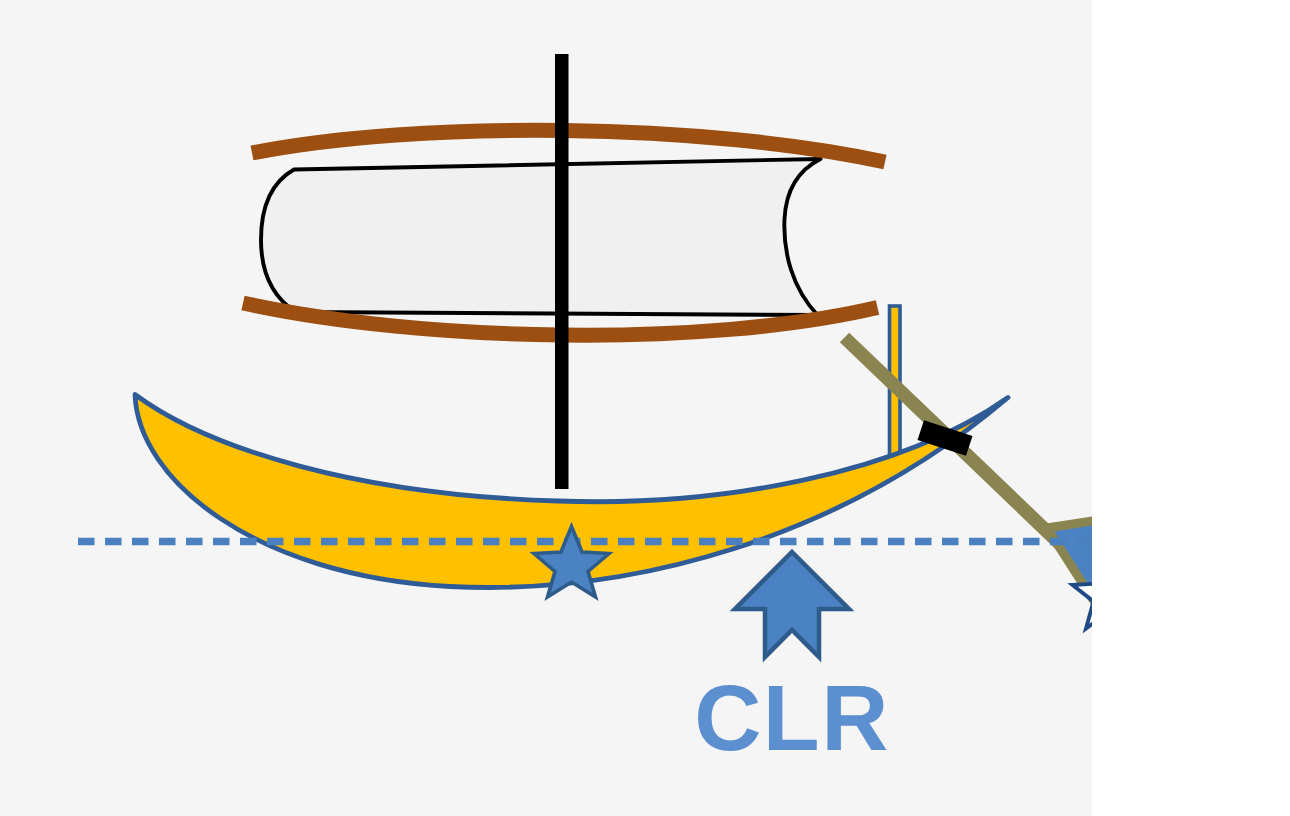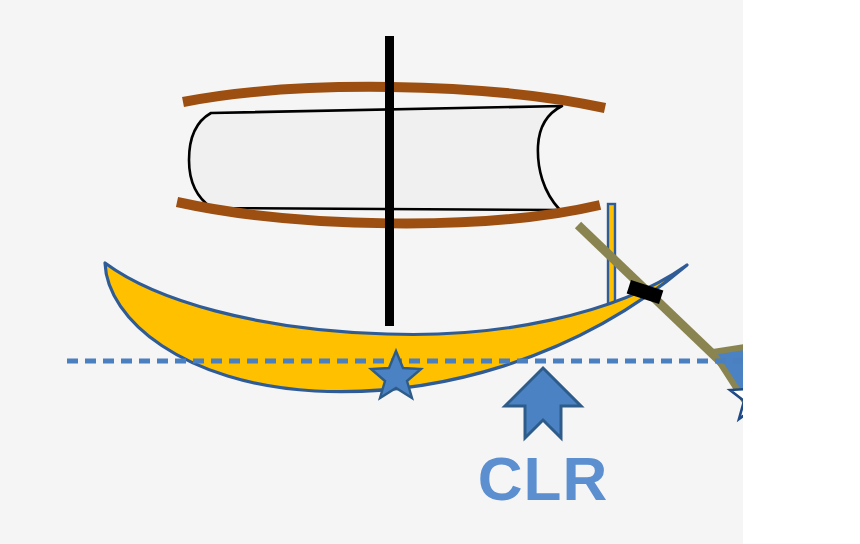--- a/index.html
+++ b/index.html
@@ -9,21 +9,20 @@
   }
   body {
     font-family: "Liberation Sans", sans-serif;
   }
   #canvas-root {
     position: relative;
     width: 728px;
     height: 544px;
     background: #f5f5f5;
     overflow: hidden;
-    padding-left: 15px;
   }
   #diagram-svg {
     display: block;
     width: 860px;
     height: 544px;
   }
   .clr-label-text {
     font-family: "Liberation Sans", sans-serif;
     font-size: 62px;
     font-weight: bold;

